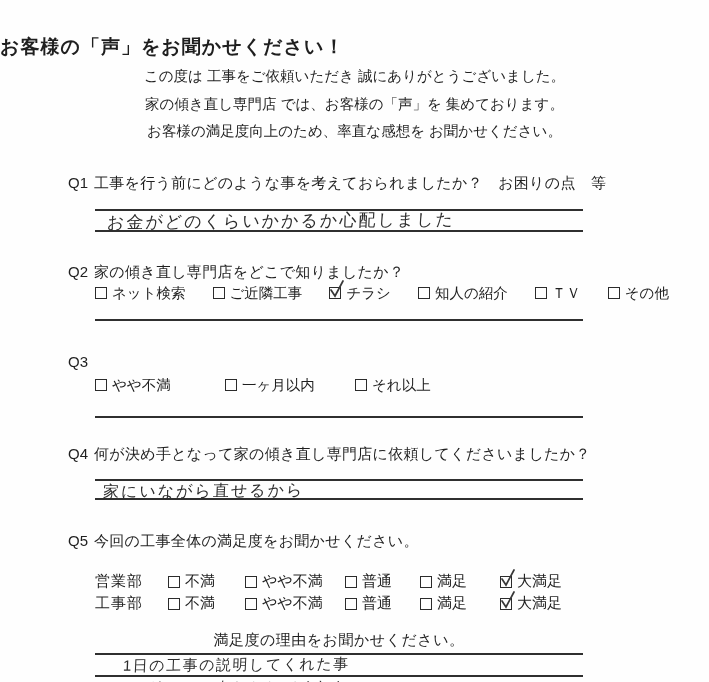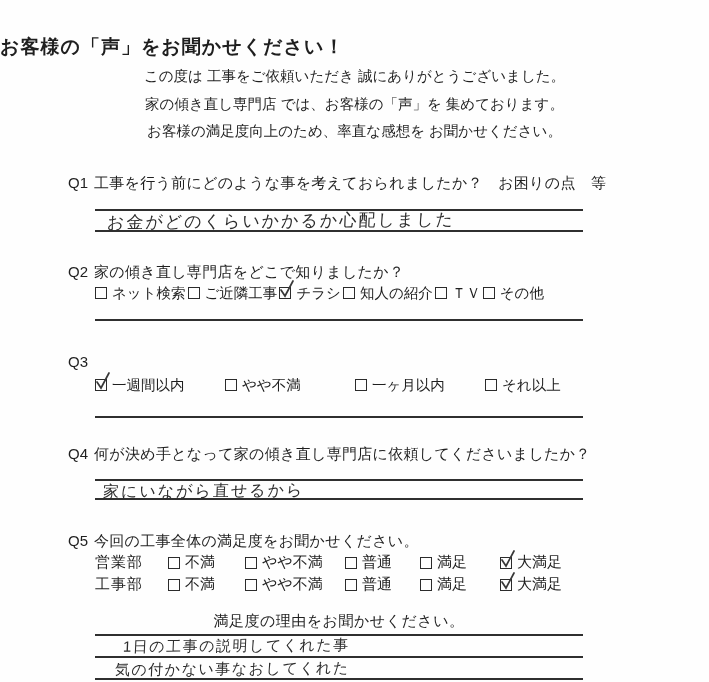--- a/index.html
+++ b/index.html
@@ -57,21 +57,21 @@
     white-space:nowrap;
     line-height:22px;
   }
   .hand.q1{padding:1px 0 0 12px;}
   .hand.q4{padding:0 0 0 8px;font-size:16px;}
   .hand.r{font-size:15px;letter-spacing:1.5px;line-height:19px;}
   .hand.r1{padding:1px 0 0 28px;}
   .hand.r2{padding:2px 0 0 20px;}
   
   .options{display:flex;padding-left:95px;font-size:14.5px;align-items:center;}
-  .options.q2{gap:2px;margin-top:2px;}
+  .options.q2{gap:27px;margin-top:2px;}
   .options.q3{gap:0;margin-top:4px;}
   .options.q3 .option{width:130px;}
   .option{display:inline-flex;align-items:center;white-space:nowrap;}
   .checkbox{
     position:relative;
     display:inline-block;
     width:12px;height:12px;
     border:1.6px solid #2b2b2b;
     box-sizing:border-box;
     margin-right:5px;
@@ -112,21 +112,21 @@
   
   .mt-q1{margin-top:30px;}
   .mt-q1box{margin-top:16px;height:23px;}
   .mt-q2{margin-top:30px;}
   .mt-q2line{margin-top:16px;}
   .mt-q3{margin-top:31px;}
   .mt-q3line{margin-top:21px;}
   .mt-q4{margin-top:26px;}
   .mt-q4box{margin-top:15px;height:21px;}
   .mt-q5{margin-top:31px;}
-  .mt-rate{margin-top:1px;}
+  .mt-rate{margin-top:20px;}
 </style>
 </head>
 <body>
 
 <div class="page">
 
   <h1 class="title">お客様の「声」をお聞かせください！</h1>
   <p class="intro">この度は 工事をご依頼いただき 誠にありがとうございました。</p>
   <p class="intro">家の傾き直し専門店 では、お客様の「声」を 集めております。</p>
   <p class="intro">お客様の満足度向上のため、率直な感想を お聞かせください。</p>
@@ -182,28 +182,20 @@
       </span>
       <span>その他</span>
     </span>
   </div>
   <div class="ruled blank-line mt-q2line"></div>
 
   <div class="q-row mt-q3">
     <span class="q-num">Q3</span>
   </div>
   <div class="options q3">
-    <span class="option">
-      <span class="checkbox">
-        <svg class="check-svg" viewBox="0 0 18 22">
-            <path d="M3 12 L7 18 L15 3" fill="none" stroke="#383838" stroke-width="1.7" stroke-linecap="round"></path>
-          </svg>
-      </span>
-      <span>一週間以内</span>
-    </span>
     <span class="option">
       <span class="checkbox">
         
       </span>
       <span>やや不満</span>
     </span>
     <span class="option">
       <span class="checkbox">
         
       </span>

